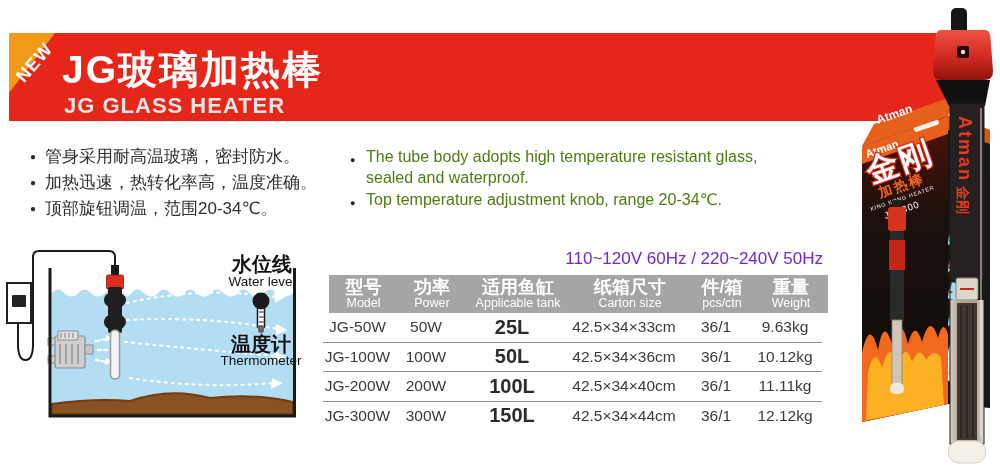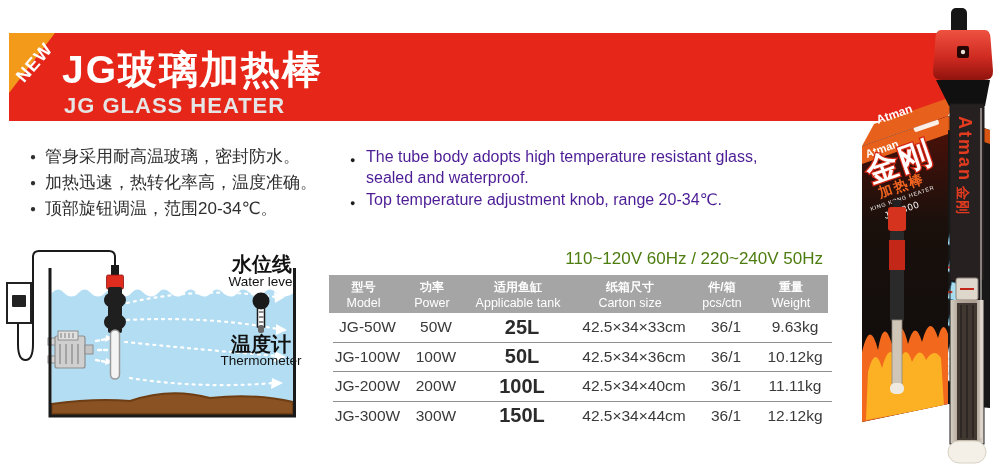--- a/index.html
+++ b/index.html
@@ -13,32 +13,32 @@
   .ribbon-new{position:absolute;left:3px;top:40px;transform:rotate(-49deg);transform-origin:0 0;
           color:#fff;font-size:18px;font-weight:bold;letter-spacing:1px;}
   .banner-title{position:absolute;left:53px;top:10px;color:#fff;font-size:39px;font-weight:bold;letter-spacing:2px;}
   .banner-subtitle{position:absolute;left:55px;top:60px;color:#e5e5e5;font-size:22px;font-weight:bold;letter-spacing:1px;}
 
   
   .features-cn{position:absolute;left:30px;top:144px;list-style:none;margin:0;padding:0;}
   .features-cn li{font-size:17px;line-height:26px;color:#2f2f2f;}
   .features-cn li::before{content:"●";font-size:10px;vertical-align:2px;margin-right:9px;color:#2f2f2f;}
   .features-en{position:absolute;left:350px;top:146px;width:452px;list-style:none;margin:0;padding:0;}
-  .features-en li{position:relative;font-size:16px;line-height:21px;color:#4c1d95;padding-left:16px;margin-bottom:1px;}
+  .features-en li{position:relative;font-size:16px;line-height:21px;color:#4d7c0f;padding-left:16px;margin-bottom:1px;}
   .features-en li::before{content:"●";position:absolute;left:0;top:4px;font-size:9px;color:#1d1d1d;}
 
   
   .voltage{position:absolute;left:329px;top:249px;width:494px;text-align:right;
-           font-size:17px;color:#4d7c0f;}
+           font-size:17px;color:#6d28d9;}
   .spec-head{position:absolute;left:329px;top:275px;width:499px;height:38px;background:#a5a5a5;
              display:grid;grid-template-columns:69px 68px 104px 120px 64px 74px;}
   .spec-head .hc{display:flex;flex-direction:column;align-items:center;justify-content:center;color:#fff;}
-  .spec-head .cn{font-size:12px;font-weight:bold;line-height:18px;}
+  .spec-head .cn{font-size:18px;font-weight:bold;line-height:18px;}
   .spec-head .en{font-size:12.5px;line-height:14px;}
-  .spec-body{position:absolute;left:333px;top:313px;width:499px;}
+  .spec-body{position:absolute;left:323px;top:313px;width:499px;}
   .spec-row{display:grid;grid-template-columns:69px 68px 104px 120px 64px 74px;height:28.5px;
             align-items:center;text-align:center;}
   .spec-row.lined{border-bottom:1px solid #8f8f8f;}
   .spec-row .c{font-size:15.5px;color:#3a3a3a;}
   .spec-row .c.tank{font-size:20px;font-weight:bold;color:#2b2b2b;}
 
   
   .aquarium-svg{position:absolute;left:0;top:240px;}
   .product-svg{position:absolute;left:820px;top:0;}
   svg text{font-family:"Liberation Sans","DejaVu Sans",sans-serif;}

